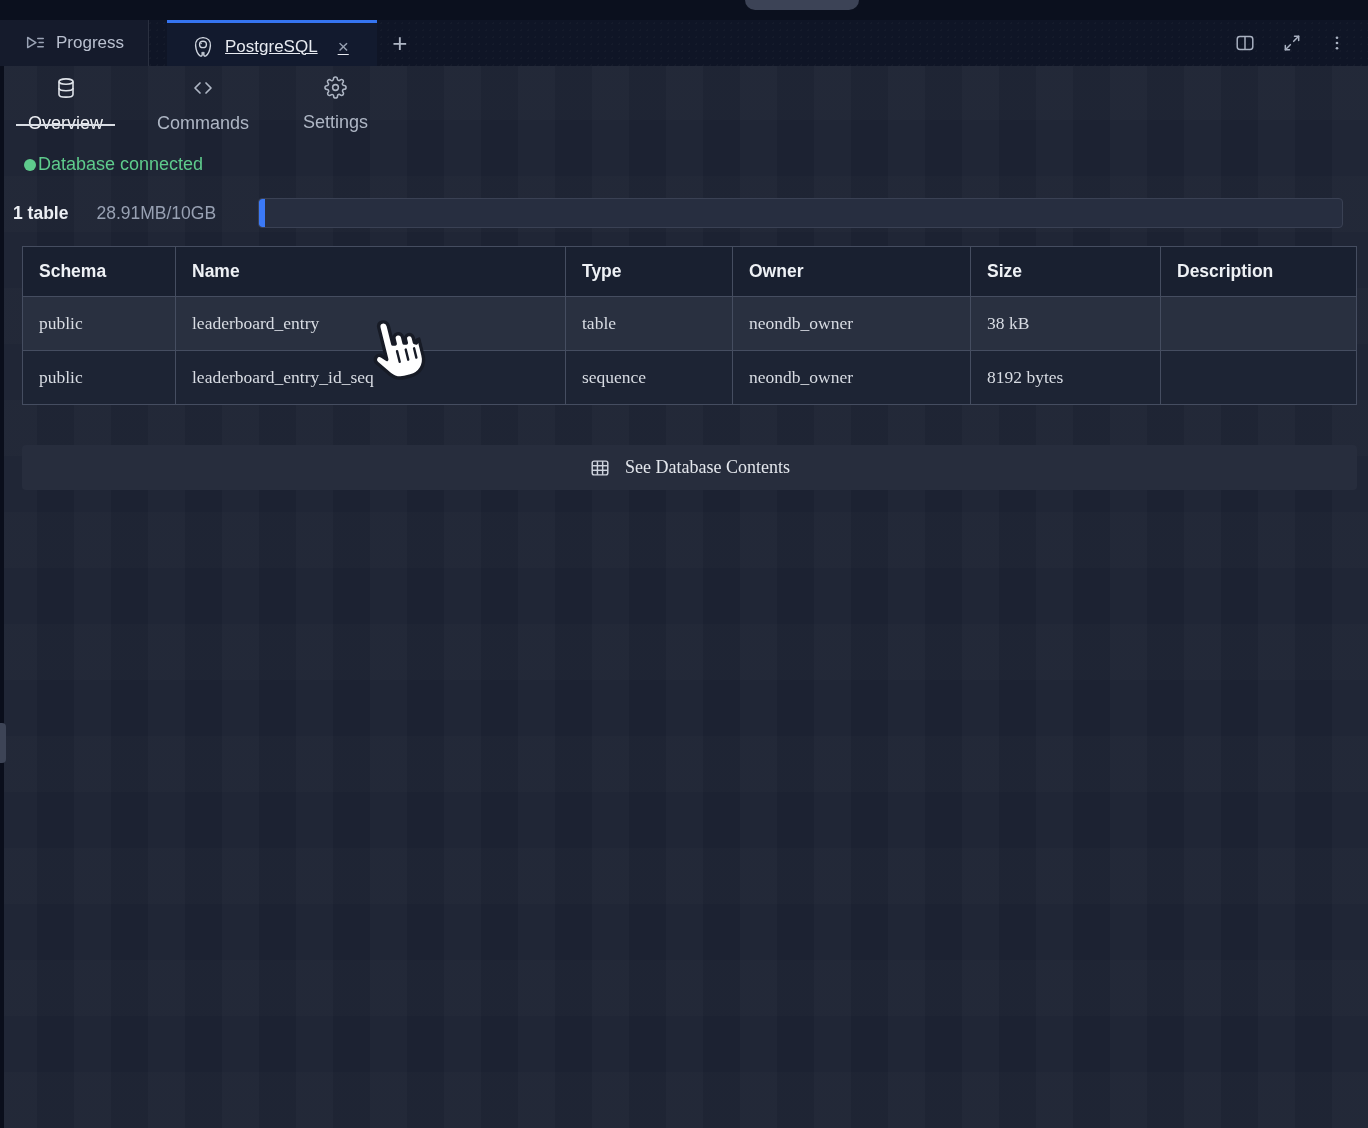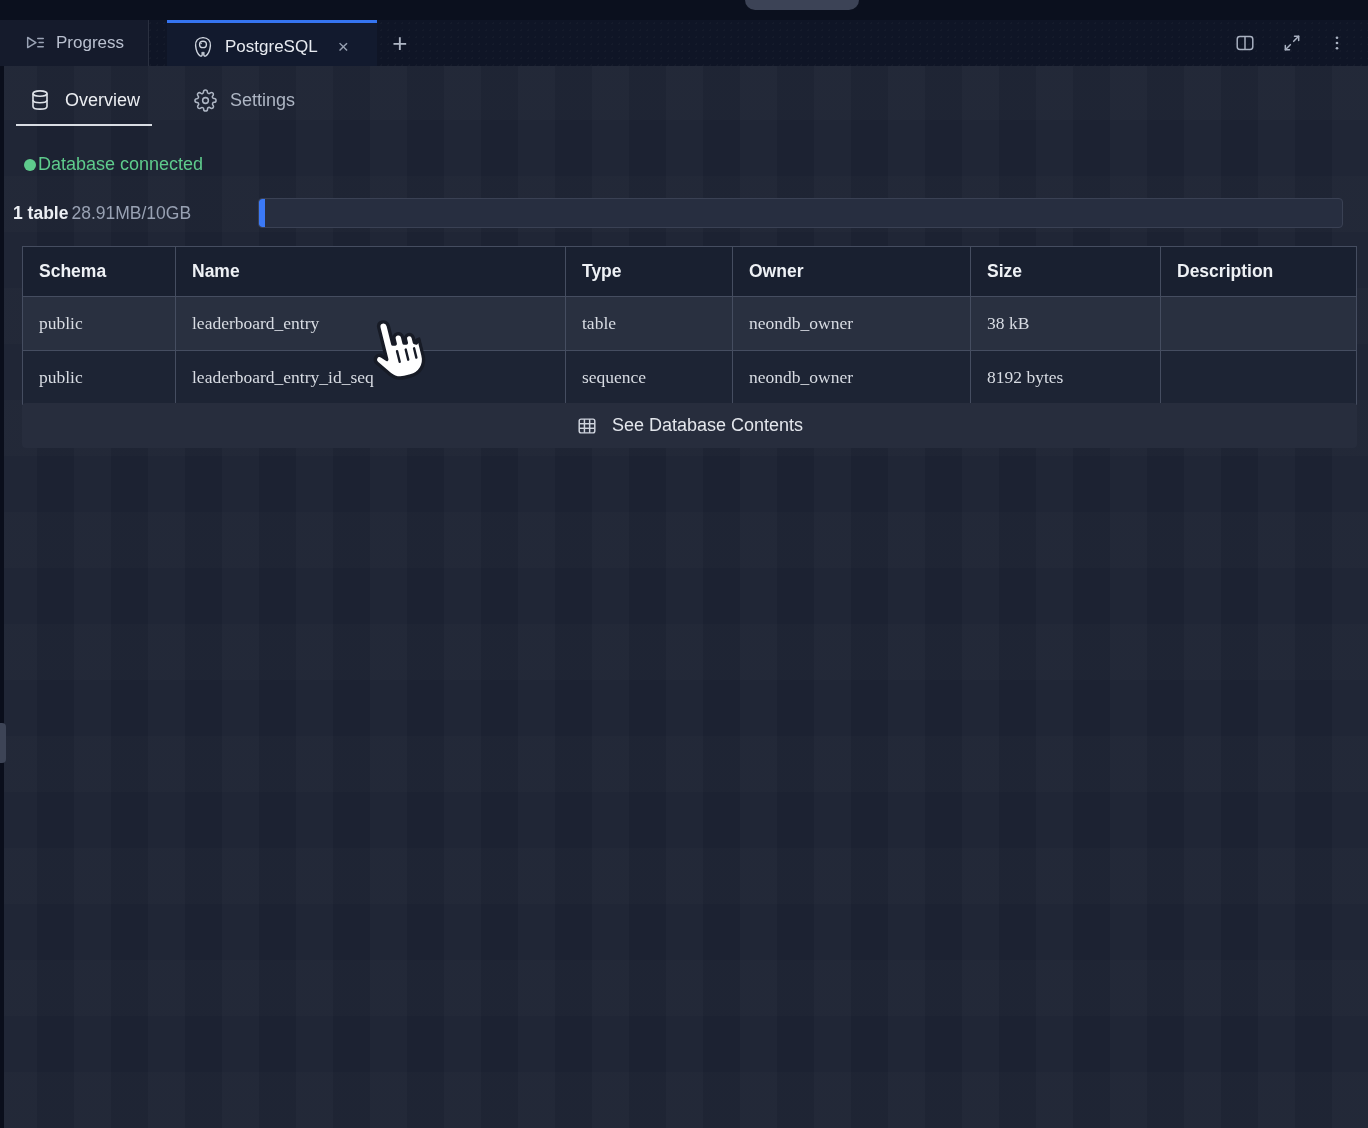--- a/index.html
+++ b/index.html
@@ -12,59 +12,59 @@
   
   .top-strip{position:absolute;left:0;top:0;width:1368px;height:20px;background:#0b101e;}
   .notch{position:absolute;left:745px;top:0;width:114px;height:10px;background:#3c4356;border-radius:0 0 10px 10px;}
   
   .tab-bar{position:absolute;left:0;top:20px;width:1368px;height:46px;background:#0f1526;display:flex;align-items:stretch;
     background-image:radial-gradient(rgba(255,255,255,0.025) 1px, transparent 1px);background-size:7px 7px;}
   .tab{display:flex;align-items:center;gap:10px;padding:0 24px;background:#151b2c;color:#b9c0cf;font-size:17px;cursor:pointer;position:relative;}
   .tab .ticon{display:flex;align-items:center;color:#9aa3b5;}
   .tab.sep{border-right:1px solid #2a3040;}
   .tab-gap{width:18px;background:transparent;}
-  .tab.active{background:#121a2e;color:#e8ebf1;border-top:3px solid #3574f0;padding-top:4px;}
+  .tab.active{background:#121a2e;color:#e8ebf1;border-top:3px solid #3574f0;padding-top:4px;text-decoration:underline;}
   .tab.active .ticon{color:#cfd5df;}
   .tab-close{margin-left:6px;color:#97a0b1;font-size:19px;line-height:1;padding:2px 4px;border-radius:4px;}
   .new-tab{display:flex;align-items:center;justify-content:center;width:46px;color:#aeb6c4;font-size:26px;font-weight:300;cursor:pointer;}
   .bar-right{margin-left:auto;display:flex;align-items:center;gap:26px;padding-right:22px;color:#aab2c2;}
   .ctl{display:flex;align-items:center;justify-content:center;cursor:pointer;}
   
   .panel{position:absolute;left:0;top:66px;width:1368px;height:1062px;background-color:#1c2232;
     background-image:
       repeating-linear-gradient(90deg, rgba(255,255,255,0.018) 0 37px, rgba(0,0,0,0) 37px 74px),
       repeating-linear-gradient(0deg, rgba(255,255,255,0.013) 0 56px, rgba(0,0,0,0) 56px 112px);}
   .edge-strip{position:absolute;left:0;top:0;width:4px;height:1062px;background:#0a0e1b;}
   .edge-handle{position:absolute;left:0;top:657px;width:6px;height:40px;background:#3d4456;border-radius:0 4px 4px 0;}
   
   .subtabs{position:absolute;left:22px;top:10px;display:flex;align-items:center;gap:42px;height:48px;}
-  .subtab{display:flex;align-items:center;gap:13px;font-size:18px;color:#aeb6c4;cursor:pointer;height:48px;position:relative;padding:0 6px;}
+  .subtab{display:flex;align-items:center;gap:13px;font-size:18px;color:#aeb6c4;cursor:pointer;height:48px;position:relative;padding:0 6px;flex-direction:column;}
   .subtab .sicon{display:flex;align-items:center;color:#aeb6c4;}
   .subtab.active{color:#eceef2;}
   .subtab.active .sicon{color:#dfe3e9;}
   .subtab.active::after{content:"";position:absolute;left:-6px;right:-6px;bottom:-2px;height:2px;background:#d8dce3;}
   
   .status-row{position:absolute;left:24px;top:88px;display:flex;align-items:center;gap:2px;}
   .status-dot{width:12px;height:12px;border-radius:50%;background:#5ecb8c;}
   .status-text{color:#5ecb8c;font-size:18px;}
   .storage-row{position:absolute;left:13px;top:132px;width:1330px;height:30px;display:flex;align-items:center;}
   .tables-count{font-size:17.5px;font-weight:700;color:#eceff4;}
-  .usage{margin-left:3px;font-size:17.5px;color:#98a1b3;}
+  .usage{margin-left:28px;font-size:17.5px;color:#98a1b3;}
   .progress{position:absolute;left:245px;top:0;width:1085px;height:30px;background:#272e40;border:1px solid #3a4154;border-radius:4px;overflow:hidden;}
   .progress-fill{height:100%;background:#3b79f6;border-radius:3px 0 0 3px;}
   
   .db-table-wrap{position:absolute;left:22px;top:180px;width:1335px;}
   table.db{width:100%;border-collapse:collapse;table-layout:fixed;font-size:17.5px;}
   table.db th,table.db td{border:1px solid #454d60;text-align:left;padding:12px 16px;overflow:hidden;white-space:nowrap;}
   table.db th{height:50px;font-weight:700;color:#eef1f5;background:#192030;}
   table.db td{height:54px;color:#d8dce3;background:#1d2434;font-family:Liberation Serif, serif;}
   tr.hovered td{background:#293040;}
   
-  .see-contents{position:absolute;left:22px;top:337px;width:1335px;height:45px;background:#272d3d;border:none;border-radius:4px;
-    display:flex;align-items:center;justify-content:center;gap:14px;color:#e3e6ec;font-size:18px;font-family:Liberation Sans, sans-serif;cursor:pointer;}
+  .see-contents{position:absolute;left:22px;top:379px;width:1335px;height:45px;background:#272d3d;border:none;border-radius:4px;
+    display:flex;align-items:center;justify-content:center;gap:14px;color:#e3e6ec;font-size:18px;font-family:Liberation Serif, serif;cursor:pointer;}
   .see-contents .bicon{display:flex;align-items:center;color:#cfd4de;}
   
   .cursor{position:absolute;left:372px;top:250px;width:52px;height:78px;transform:rotate(-14deg);pointer-events:none;z-index:50;}
   svg{display:block;}
 </style>
 </head>
 <body>
 
 <div class="app">
 
@@ -130,20 +130,29 @@
     <div class="subtabs">
       <div class="subtab active">
         <span class="sicon">
           <svg width="24" height="24" viewBox="0 0 24 24" fill="none" stroke="currentColor" stroke-width="1.6">
             <ellipse cx="12" cy="5.6" rx="7" ry="2.7"></ellipse>
             <path d="M5 5.6 V18.4 C5 19.9 8.1 21.1 12 21.1 C15.9 21.1 19 19.9 19 18.4 V5.6"></path>
             <path d="M5 12 C5 13.5 8.1 14.7 12 14.7 C15.9 14.7 19 13.5 19 12"></path>
           </svg>
         </span>
         <span>Overview</span>
+      </div>
+      <div class="subtab">
+        <span class="sicon">
+          <svg width="24" height="24" viewBox="0 0 24 24" fill="none" stroke="currentColor" stroke-width="1.7" stroke-linecap="round" stroke-linejoin="round">
+            <polyline points="9 7 4 12 9 17"></polyline>
+              <polyline points="15 7 20 12 15 17"></polyline>
+          </svg>
+        </span>
+        <span>Commands</span>
       </div>
       <div class="subtab">
         <span class="sicon">
           <svg width="23" height="23" viewBox="0 0 24 24" fill="none" stroke="currentColor" stroke-width="1.6" stroke-linecap="round" stroke-linejoin="round">
             <circle cx="12" cy="12" r="3"></circle>
             <path d="M19.4 15a1.65 1.65 0 0 0 .33 1.82l.06.06a2 2 0 1 1-2.83 2.83l-.06-.06a1.65 1.65 0 0 0-1.82-.33 1.65 1.65 0 0 0-1 1.51V21a2 2 0 1 1-4 0v-.09a1.65 1.65 0 0 0-1-1.51 1.65 1.65 0 0 0-1.82.33l-.06.06a2 2 0 1 1-2.83-2.83l.06-.06a1.65 1.65 0 0 0 .33-1.82 1.65 1.65 0 0 0-1.51-1H3a2 2 0 1 1 0-4h.09a1.65 1.65 0 0 0 1.51-1 1.65 1.65 0 0 0-.33-1.82l-.06-.06a2 2 0 1 1 2.83-2.83l.06.06a1.65 1.65 0 0 0 1.82.33h0a1.65 1.65 0 0 0 1-1.51V3a2 2 0 1 1 4 0v.09a1.65 1.65 0 0 0 1 1.51h0a1.65 1.65 0 0 0 1.82-.33l.06-.06a2 2 0 1 1 2.83 2.83l-.06.06a1.65 1.65 0 0 0-.33 1.82v0a1.65 1.65 0 0 0 1.51 1H21a2 2 0 1 1 0 4h-.09a1.65 1.65 0 0 0-1.51 1z"></path>
           </svg>
         </span>
         <span>Settings</span>
       </div>

